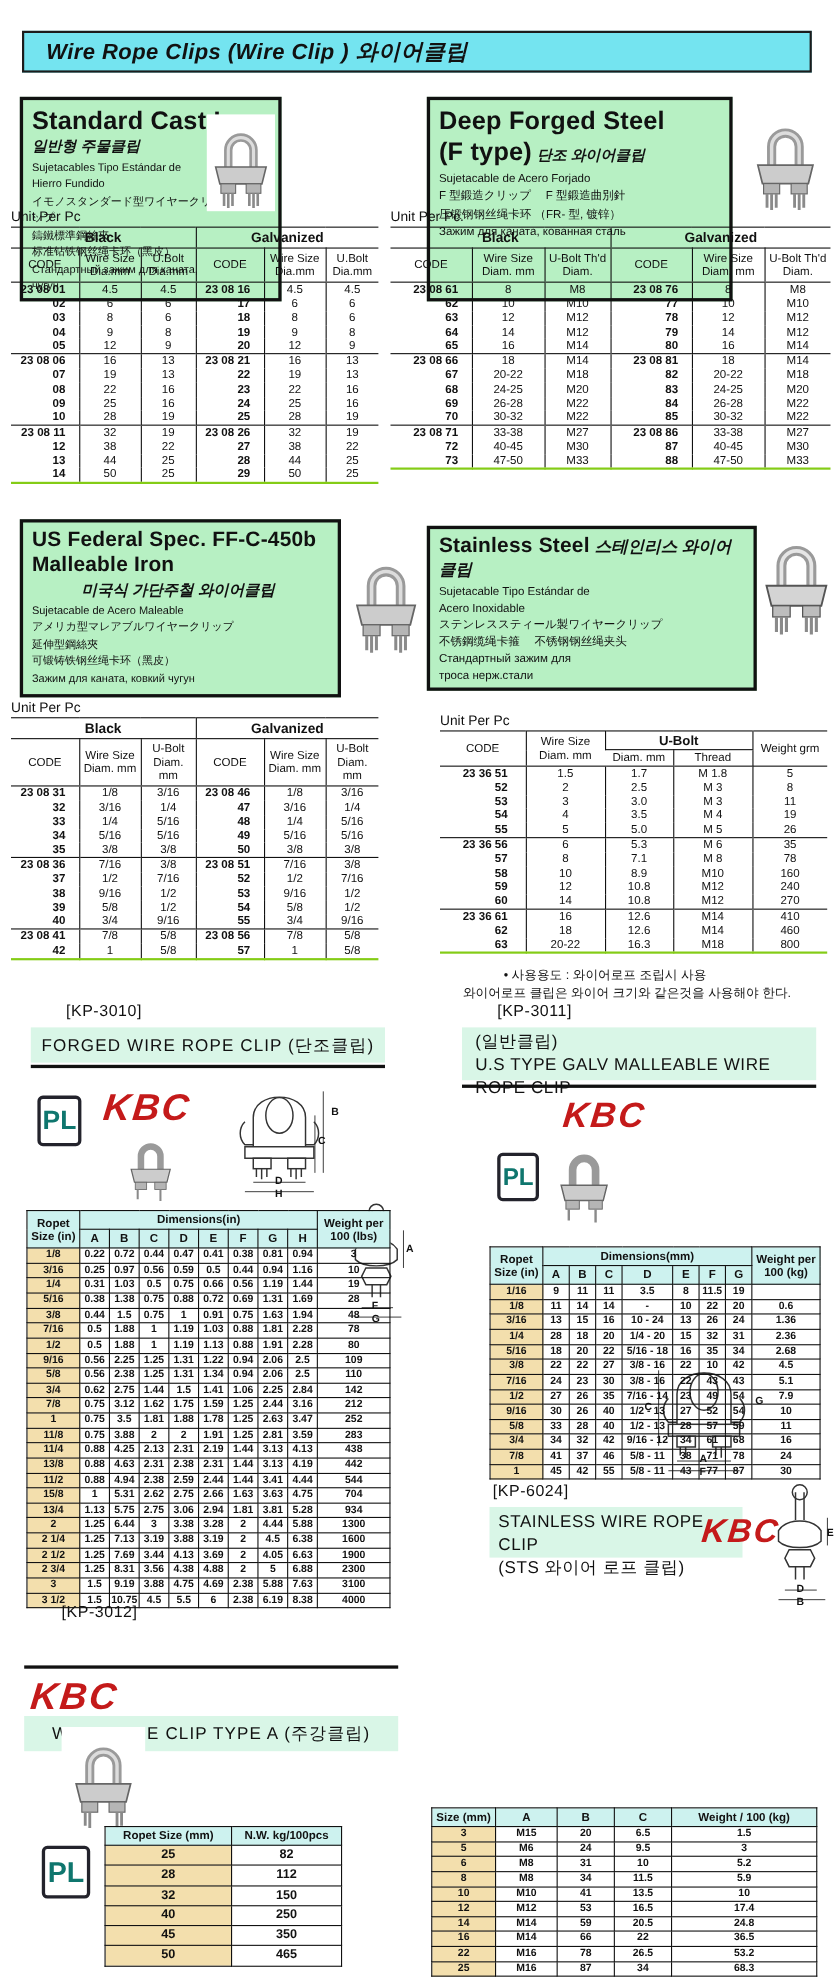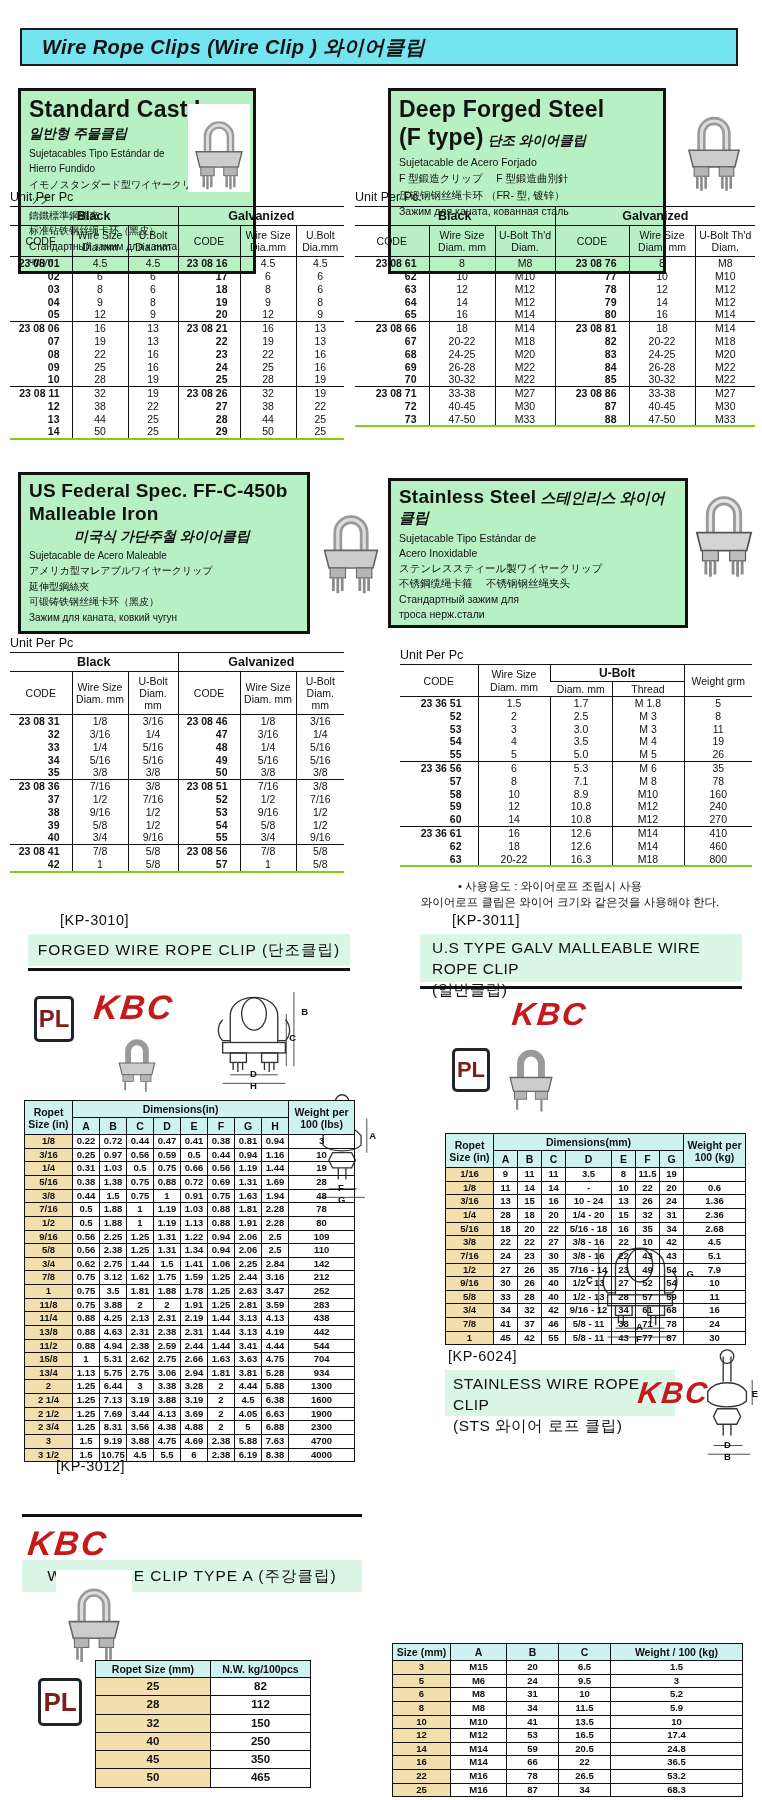--- a/index.html
+++ b/index.html
@@ -33,21 +33,21 @@
   .kp td{border:1px solid #111;text-align:center;padding:0 1px;line-height:1.33}
   .kp td:first-child{background:#F3DFAD}
   .kp12 td{line-height:1.5;font-size:11.5px}
   .tag{font-size:14.5px;letter-spacing:.5px}
   .hbar{background:#D9F6E7;display:flex;align-items:center;justify-content:center;
         font-size:15.5px;letter-spacing:1px}
   .hbar2{background:#D9F6E7;padding:4px 12px;font-size:15.5px;letter-spacing:.5px;line-height:1.35}
   .hrule{background:#111}
   .kbc{color:#C41A1A;font-weight:900;font-style:italic;letter-spacing:2px;transform:skewX(-6deg)}
   .pl{border:3px solid #23232c;border-radius:5px;display:flex;align-items:center;justify-content:center;
-      font-weight:900;color:#7f1d1d;background:#fff}
+      font-weight:900;color:#0f766e;background:#fff}
   .clip{background:#fff}
   .clip svg{display:block;width:100%;height:100%}
   .draw{position:relative}
   .draw svg{position:absolute;left:0;top:0;width:100%;height:100%}
   .dim{position:absolute;font-size:9.5px;font-weight:bold}
   .note{font-size:11.5px;text-align:center}
 </style>
 </head>
 <body>
 
@@ -1018,41 +1018,41 @@
         <tr>
           <td>3</td>
           <td>1.5</td>
           <td>9.19</td>
           <td>3.88</td>
           <td>4.75</td>
           <td>4.69</td>
           <td>2.38</td>
           <td>5.88</td>
           <td>7.63</td>
-          <td>4700</td>
+          <td>3100</td>
         </tr>
         <tr>
           <td>3 1/2</td>
           <td>1.5</td>
           <td>10.75</td>
           <td>4.5</td>
           <td>5.5</td>
           <td>6</td>
           <td>2.38</td>
           <td>6.19</td>
           <td>8.38</td>
           <td>4000</td>
         </tr>
       </tbody>
   </table>
 
   <div class="tag abs" style="left:452px;top:912px">[KP-3011]</div>
   <div class="hbar2 abs" style="left:420px;top:934px;width:322px;height:48px">
+    <div>(일반클립)</div>
     <div>U.S TYPE GALV MALLEABLE WIRE ROPE CLIP</div>
-    <div>(일반클립)</div>
   </div>
   <div class="hrule abs" style="left:420px;top:986px;width:322px;height:3px"></div>
 
   <div class="kbc abs" style="left:512px;top:996px;font-size:32px">KBC</div>
   <div class="pl abs" style="left:452px;top:1048px;width:38px;height:44px;font-size:22px">PL</div>
   <div class="clip abs" style="left:502px;top:1034px;width:58px;height:80px">
     <svg viewBox="0 0 60 92">
       <path d="M18,58 L18,34 A12,12 0 1 1 42,34 L42,58" stroke="#9a9a9a" stroke-width="8" fill="none"></path>
       <path d="M6,50 h48 l-4,16 h-40 z" fill="#cccccc" stroke="#666" stroke-width="1.5"></path>
       <rect x="11" y="66" width="14" height="9" fill="#b5b5b5" stroke="#666"></rect>

